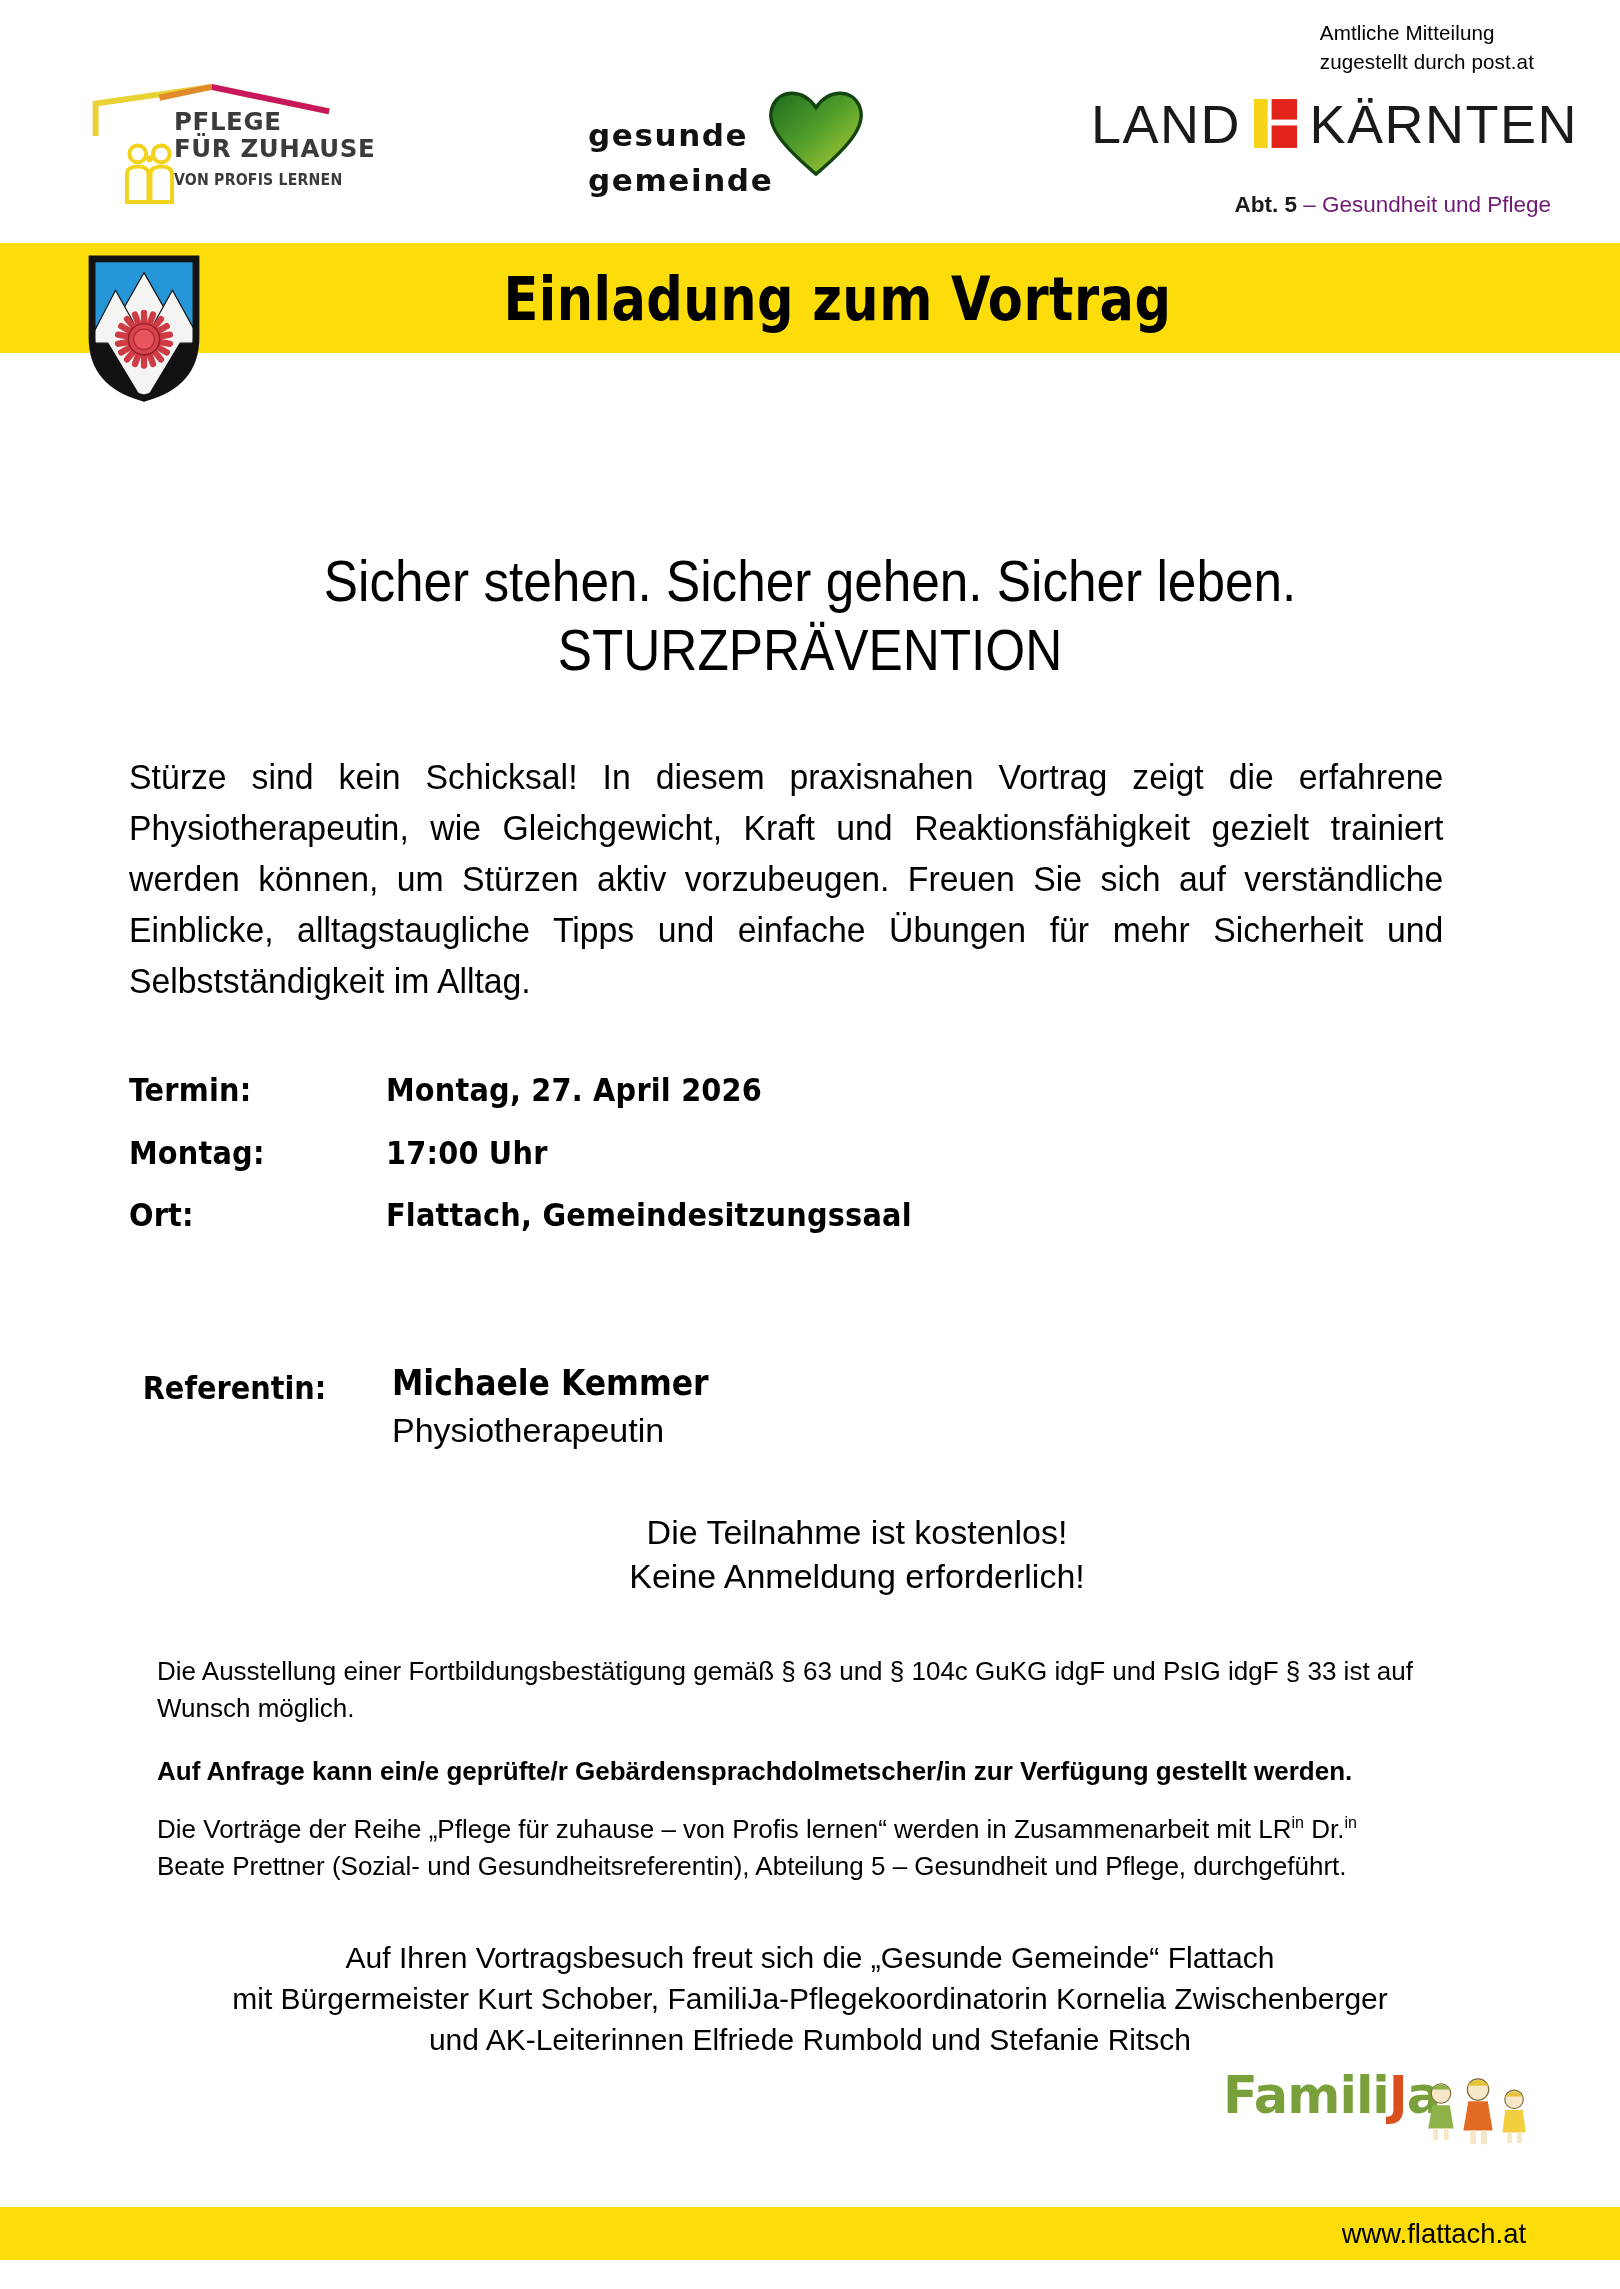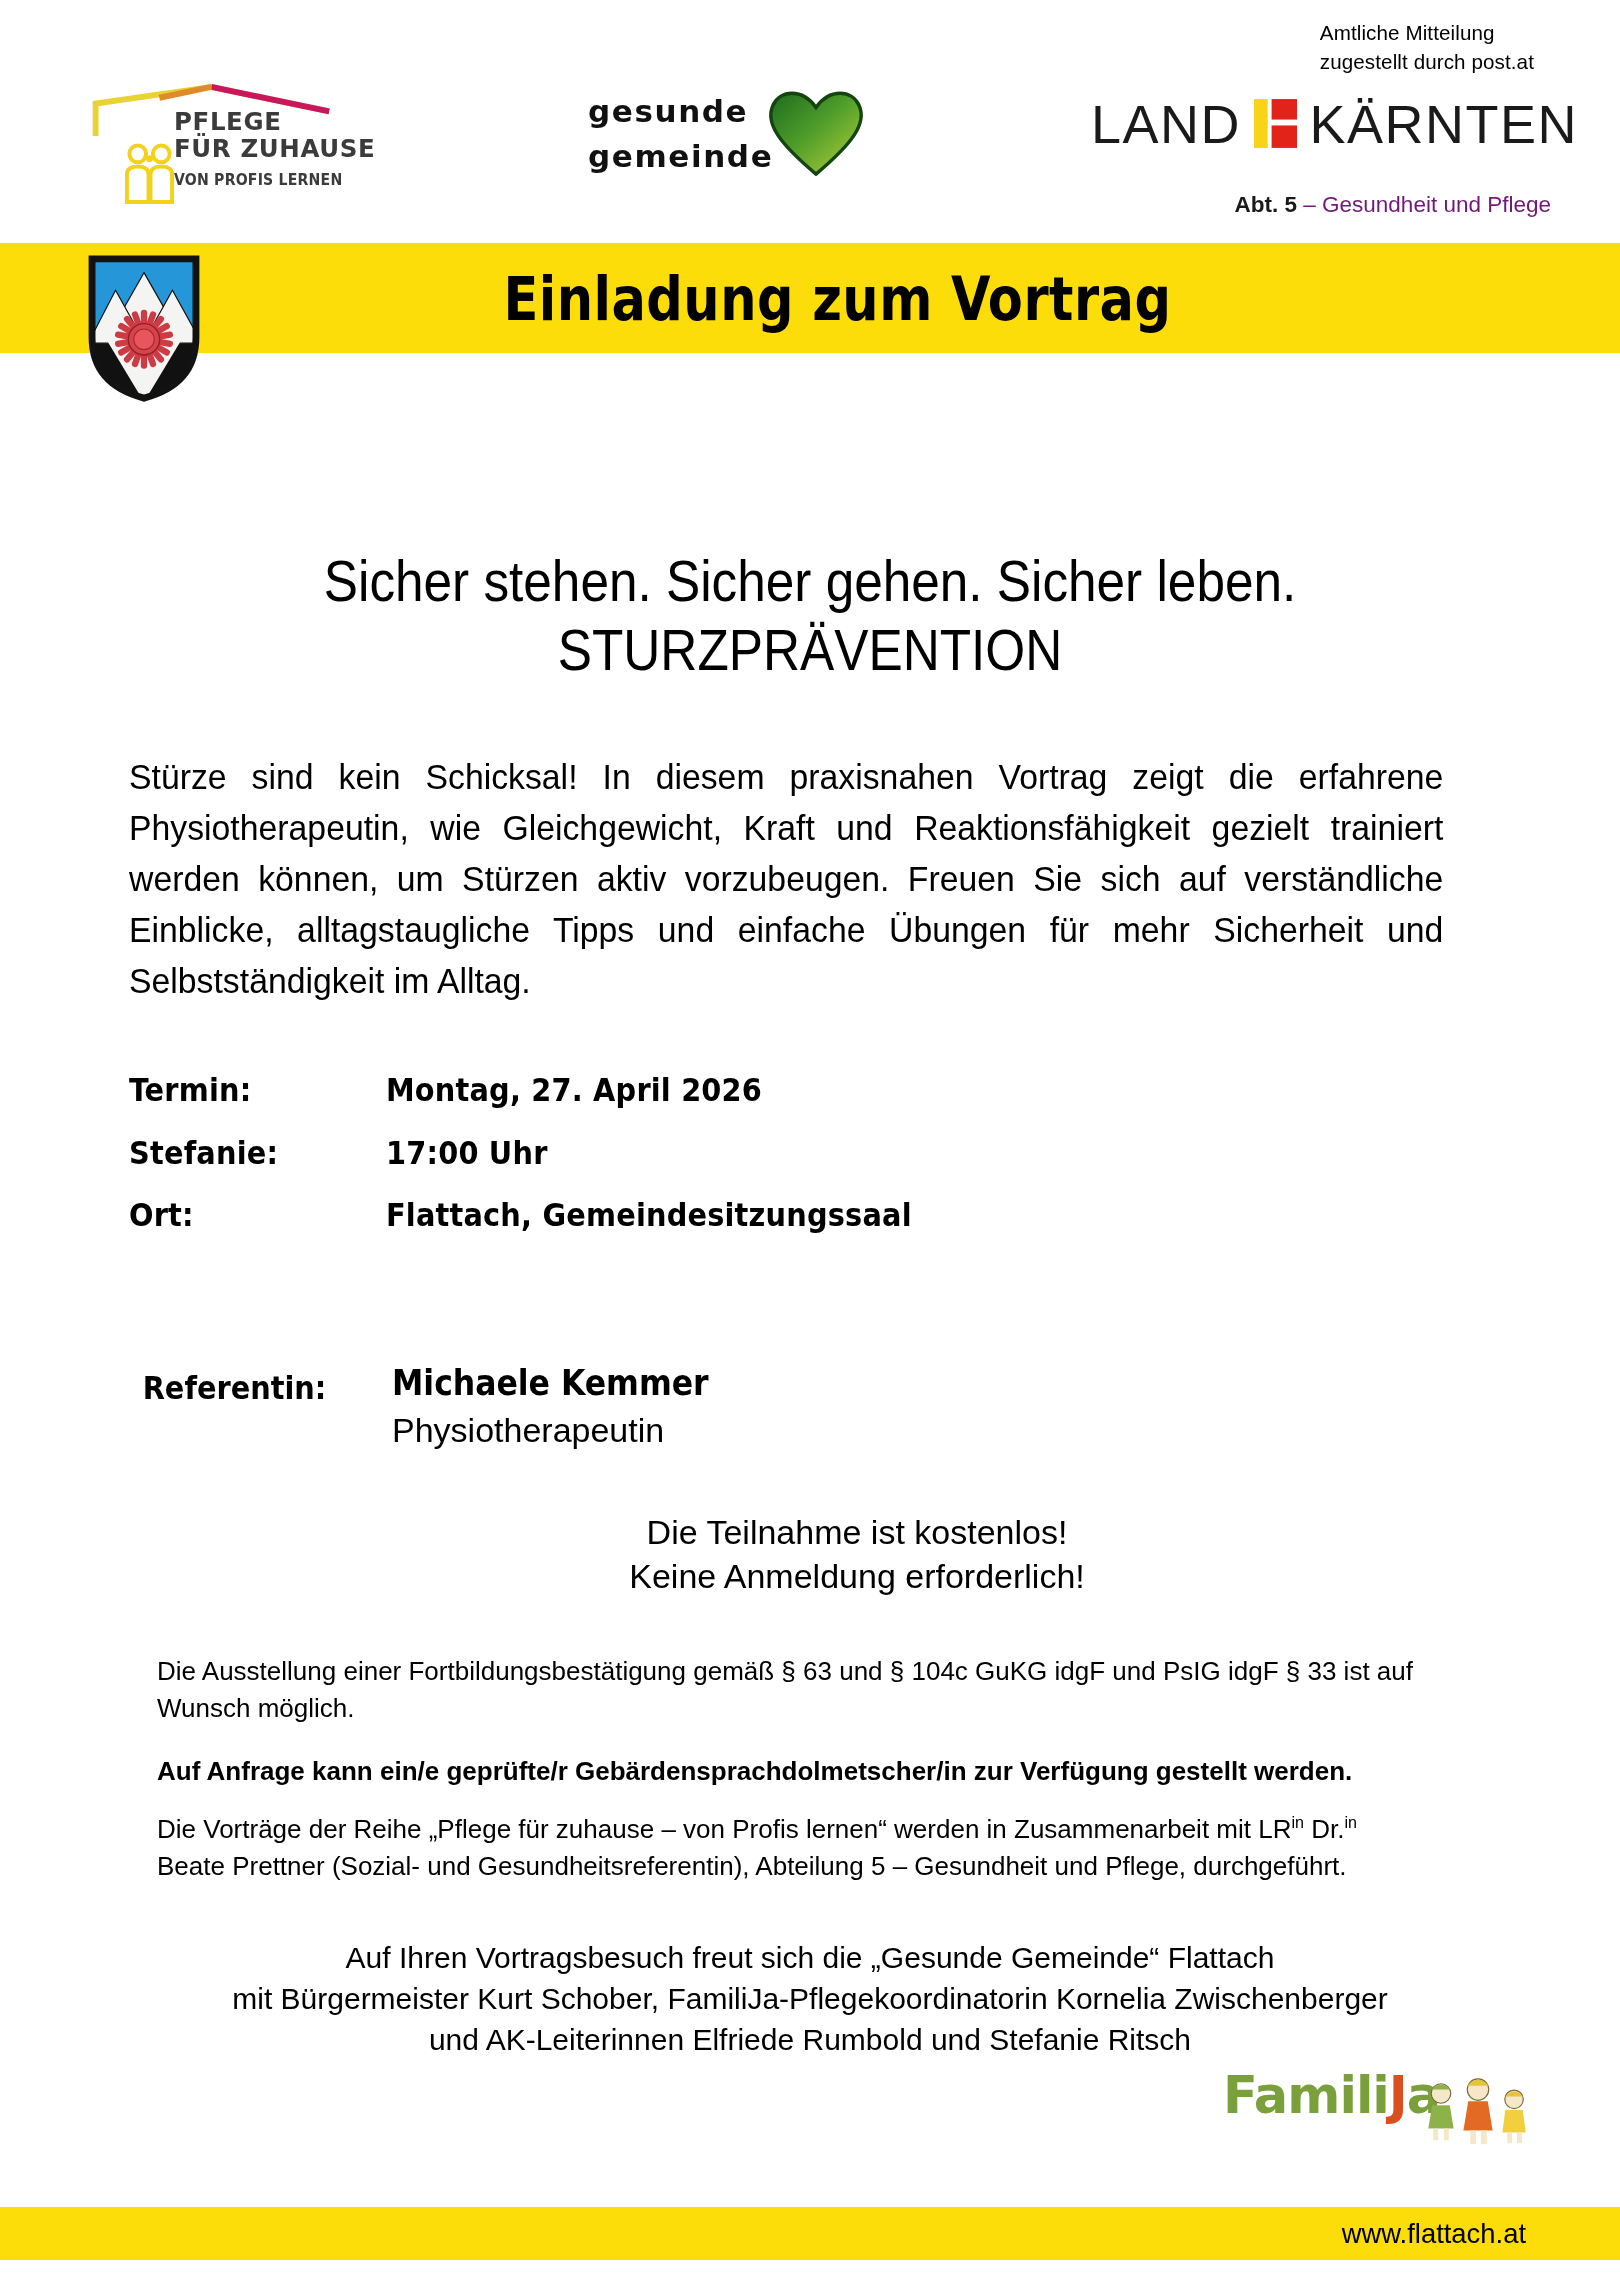--- a/index.html
+++ b/index.html
@@ -90,21 +90,21 @@
   #logo-gg {
     position: absolute;
     left: 588px;
     top: 86px;
     width: 284px;
     height: 108px;
   }
   #logo-gg .gg-text {
     position: absolute;
     left: 0;
-    top: 3px;
+    top: 27px;
     font-family: "DejaVu Sans", sans-serif;
     font-weight: bold;
     font-size: 31px;
     line-height: 1.45;
     letter-spacing: 1.6px;
     color: #111111;
   }
   #logo-gg .heart {
     position: absolute;
     left: 173px;
@@ -522,21 +522,21 @@
     </div>
 
     <p id="intro">Stürze sind kein Schicksal! In diesem praxisnahen Vortrag zeigt die erfahrene Physiotherapeutin, wie Gleichgewicht, Kraft und Reaktionsfähigkeit gezielt trainiert werden können, um Stürzen aktiv vorzubeugen. Freuen Sie sich auf verständliche Einblicke, alltagstaugliche Tipps und einfache Übungen für mehr Sicherheit und Selbstständigkeit im Alltag.</p>
 
     <div id="details">
       <div class="row">
         <div class="dt-label">Termin:</div>
         <div class="dt-value">Montag, 27. April 2026</div>
       </div>
       <div class="row">
-        <div class="dt-label">Stefanie:</div>
+        <div class="dt-label">Montag:</div>
         <div class="dt-value">17:00 Uhr</div>
       </div>
       <div class="row ort">
         <div class="dt-label">Ort:</div>
         <div class="dt-value">Flattach, Gemeindesitzungssaal</div>
       </div>
     </div>
 
     <div id="speaker">
       <div class="sp-label">Referentin:</div>

